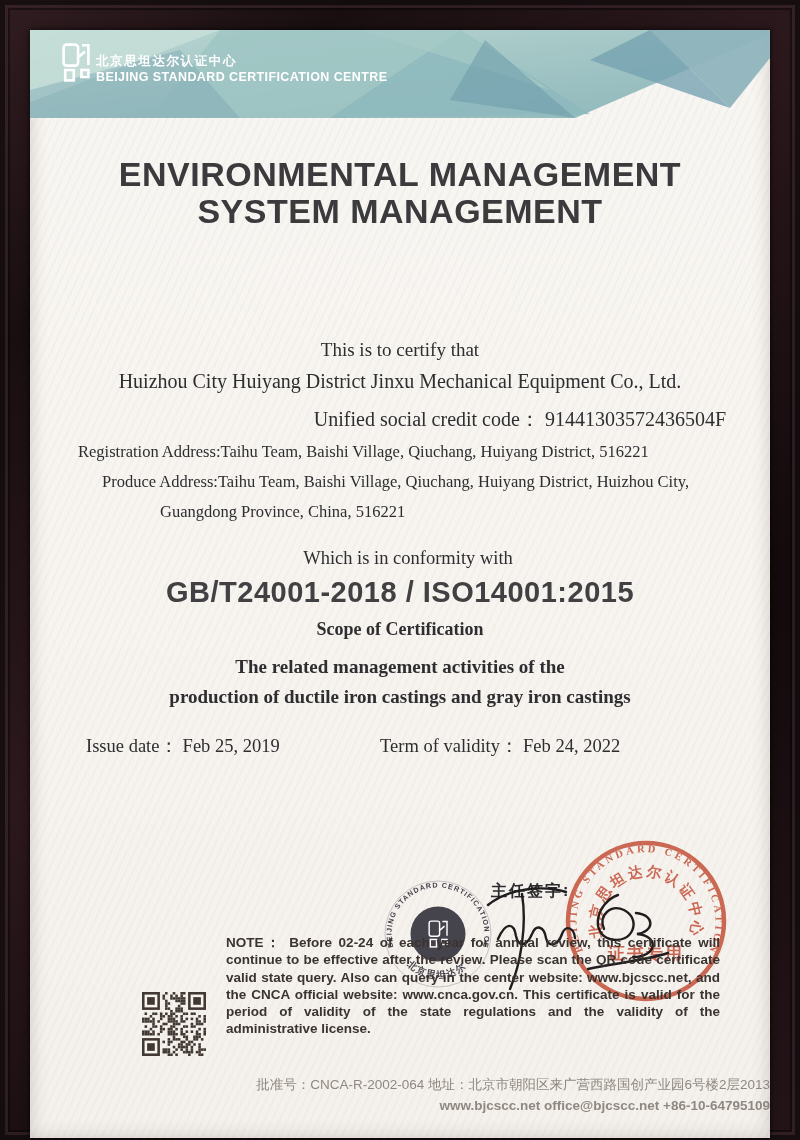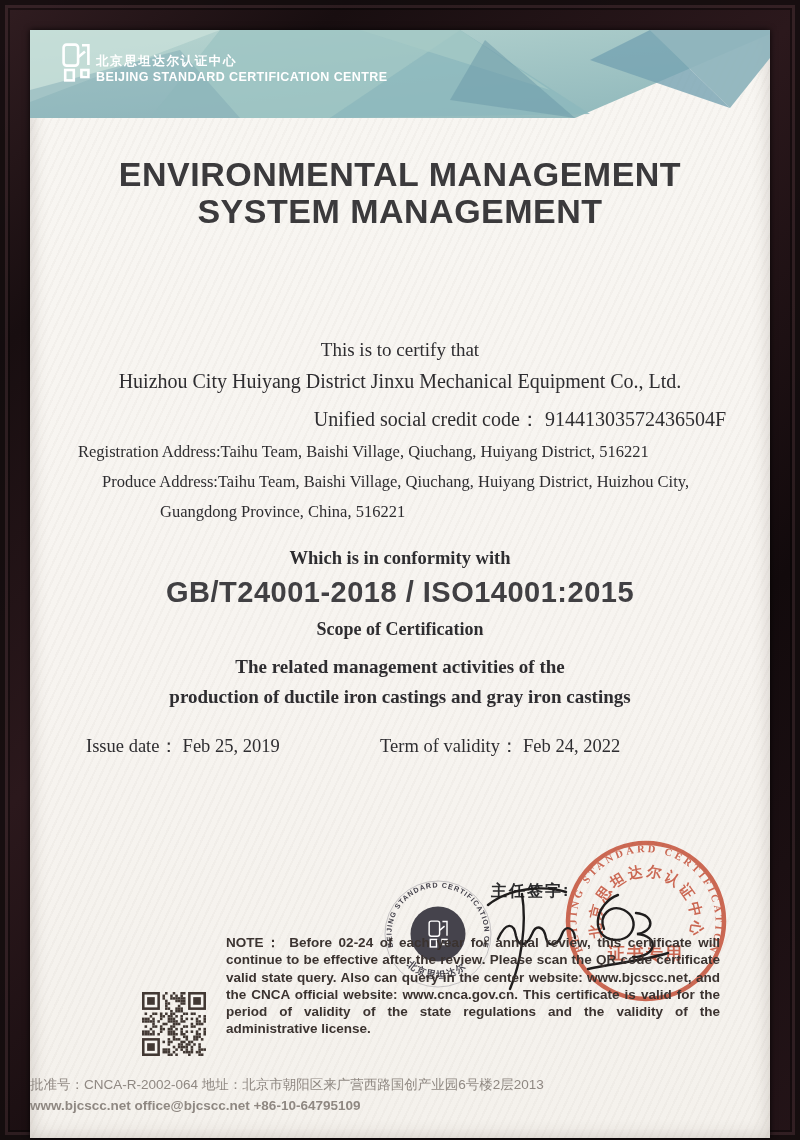--- a/index.html
+++ b/index.html
@@ -41,34 +41,34 @@
   .title{top:126px;font-family:"Liberation Sans",sans-serif;font-weight:bold;
          font-size:34px;line-height:37px;color:#3b3a3c;letter-spacing:.5px;}
   .regline{top:237px;right:64px;font-weight:bold;font-size:17px;color:#2e2d30;word-spacing:7px;}
   .certify{top:309px;font-weight:normal;font-size:19px;color:#2e2d30;}
   .company{top:340px;font-weight:normal;font-size:20px;color:#2e2d30;}
   .credit{top:376px;right:44px;font-size:20px;color:#2e2d30;}
   .addr{font-size:16.5px;color:#2e2d30;}
   .addr1{top:412px;left:48px;}
   .addr2{top:442px;left:52px;margin-left:20px;}
   .addr3{top:472px;left:130px;}
-  .conf{top:518px;font-weight:bold;font-size:18.5px;color:#2e2d30;}
+  .conf{top:518px;font-weight:normal;font-size:18.5px;color:#2e2d30;padding-left:8px;}
   .std{top:546px;font-family:"Liberation Sans",sans-serif;font-weight:bold;font-size:29px;color:#414043;letter-spacing:.5px;}
   .scopeh{top:589px;font-weight:bold;font-size:18px;color:#2e2d30;}
   .scope1{top:626px;font-weight:bold;font-size:19px;color:#2e2d30;}
   .scope2{top:656px;font-weight:bold;font-size:19px;color:#2e2d30;}
   .dates{top:703px;left:56px;width:620px;font-size:18.5px;color:#2e2d30;}
   .dates .term{position:absolute;left:294px;top:0;white-space:nowrap;text-align:right;}
   .sign-label{left:461px;top:851px;font-family:"Liberation Sans",sans-serif;
               font-weight:bold;font-size:16px;letter-spacing:2px;color:#2b2b2d;}
   
   .note{left:196px;top:904px;width:494px;font-family:Liberation Sans, sans-serif;
         font-weight:bold;font-size:13.5px;line-height:17.3px;color:#3b3330;
         text-align:justify;text-align-last:left;}
-  .foot{left:0;width:100%;text-align:left;font-family:"Liberation Sans",sans-serif;
+  .foot{left:0;width:100%;text-align:right;font-family:"Liberation Sans",sans-serif;
         font-size:13.5px;color:#8f8882;}
   .foot1{top:1046px;}
   .foot2{top:1068px;font-weight:bold;}
   svg{display:block;}
 </style>
 </head>
 <body>
 
 <div class="frame"></div>
 

